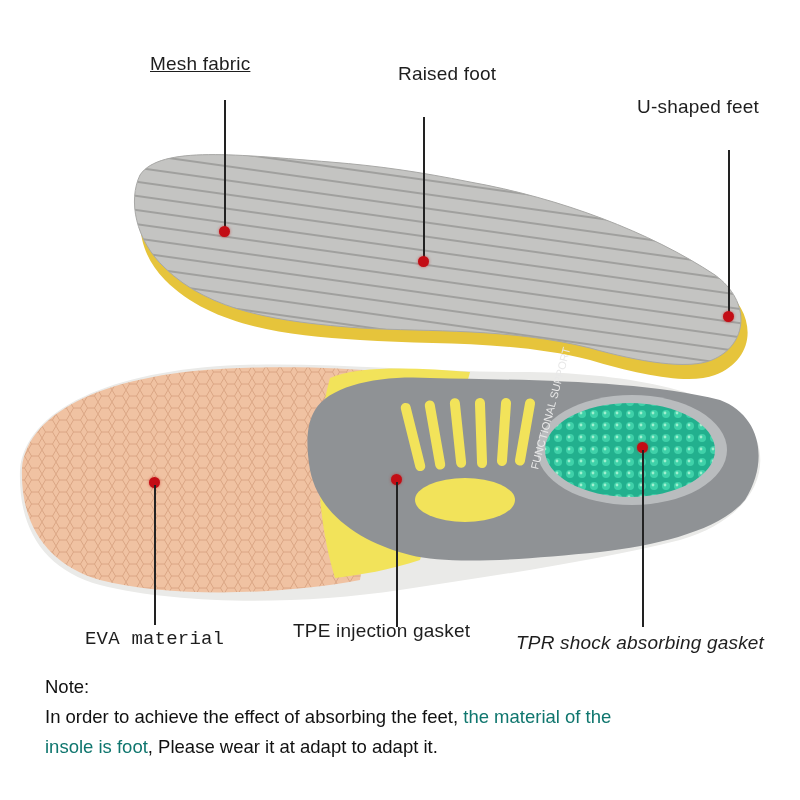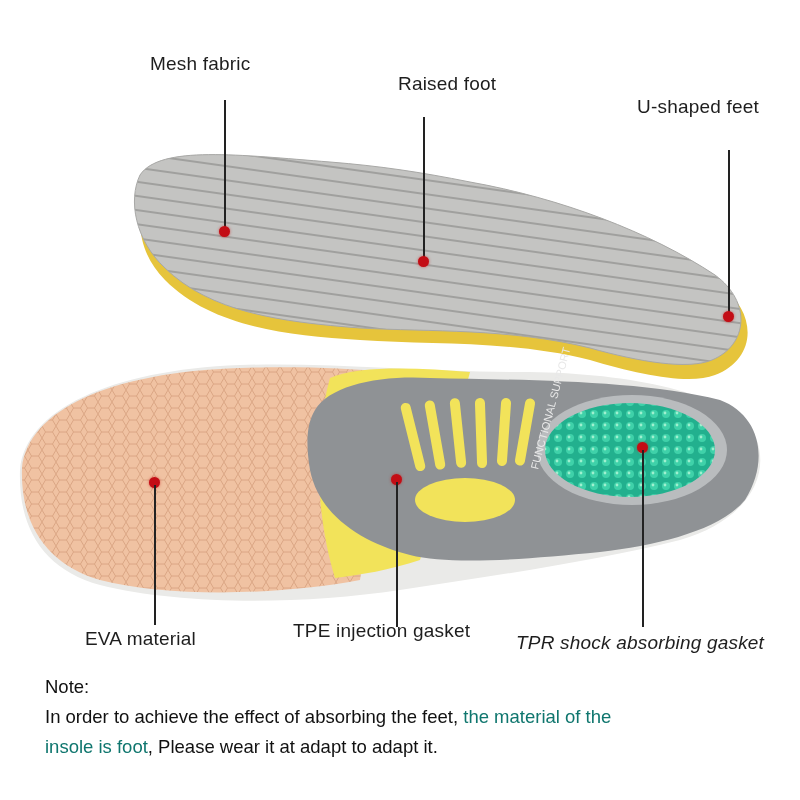--- a/index.html
+++ b/index.html
@@ -51,35 +51,35 @@
       <rect x="520" y="398" width="10" height="68" rx="5" transform="rotate(10 525 432)"></rect>
     </g>
     <ellipse cx="465" cy="500" rx="50" ry="22" fill="#f2e35a"></ellipse>
 
     <ellipse cx="632" cy="450" rx="95" ry="55" fill="#b9bcbe"></ellipse>
     <ellipse cx="630" cy="450" rx="85" ry="47" fill="url(#bubbles)"></ellipse>
     <text x="538" y="470" font-family="Liberation Sans, sans-serif" font-size="11" fill="#e8e8e8" transform="rotate(-75 538 470)">FUNCTIONAL SUPPORT</text>
   </g>
 </svg>
 
-<div class="label" style="left:150px;top:53px;">Mesh fabric</div>
+<div class="label" style="left:150px;top:53px;text-decoration:underline;">Mesh fabric</div>
 <div class="leader" style="left:224px;top:100px;height:130px;"></div>
 <div class="dot" style="left:219px;top:226px;"></div>
 
-<div class="label" style="left:398px;top:63px;margin-top:10px;">Raised foot</div>
+<div class="label" style="left:398px;top:63px;">Raised foot</div>
 <div class="leader" style="left:423px;top:117px;height:142px;"></div>
 <div class="dot" style="left:418px;top:256px;"></div>
 
 <div class="label" style="left:637px;top:96px;">U-shaped feet</div>
 <div class="leader" style="left:728px;top:150px;height:165px;"></div>
 <div class="dot" style="left:723px;top:311px;"></div>
 
 <div class="dot" style="left:149px;top:477px;"></div>
 <div class="leader" style="left:154px;top:485px;height:140px;"></div>
-<div class="label" style="left:85px;top:628px;">EVA material</div>
+<div class="label" style="left:85px;top:628px;font-family:Liberation Mono, monospace;">EVA material</div>
 
 <div class="dot" style="left:391px;top:474px;"></div>
 <div class="leader" style="left:396px;top:482px;height:145px;"></div>
 <div class="label" style="left:293px;top:620px;">TPE injection gasket</div>
 
 <div class="dot" style="left:637px;top:442px;"></div>
 <div class="leader" style="left:642px;top:450px;height:177px;"></div>
 <div class="label" style="left:516px;top:632px;font-style:italic;">TPR shock absorbing gasket</div>
 
 <div class="note" style="top:672px;">

